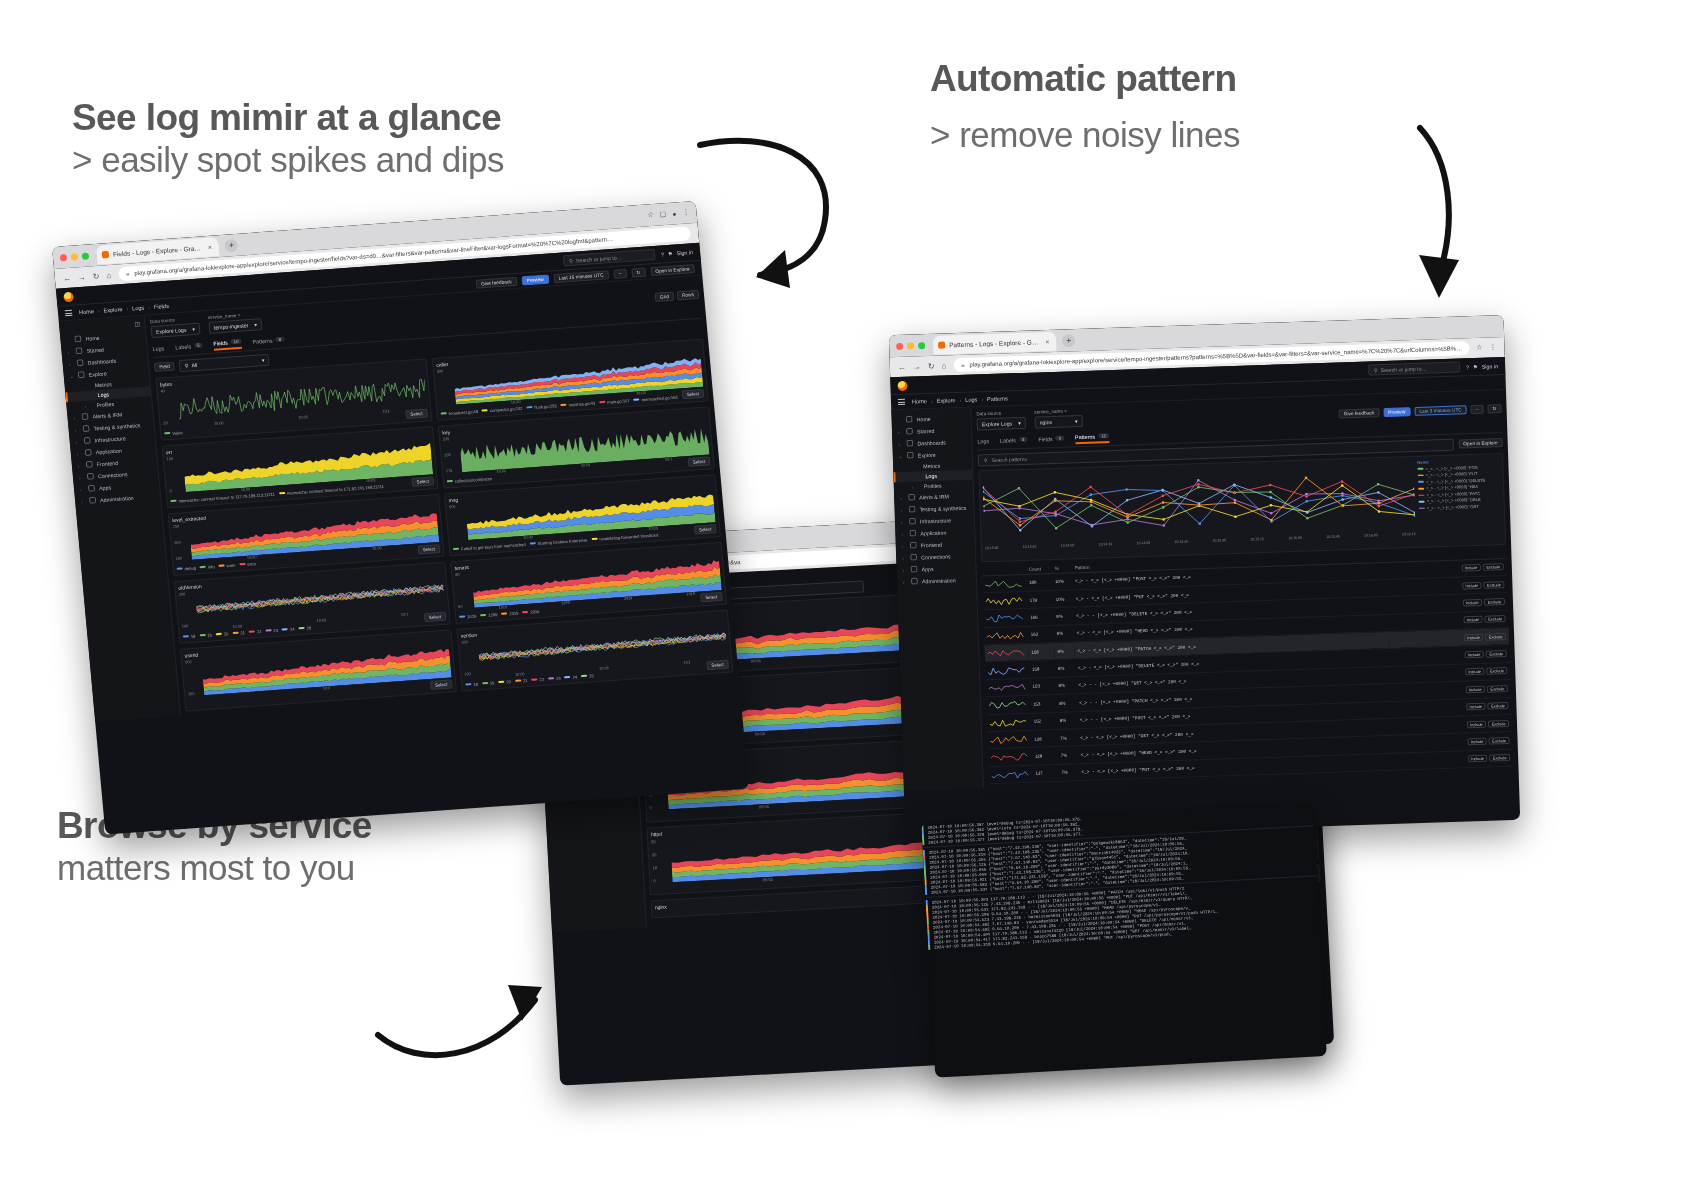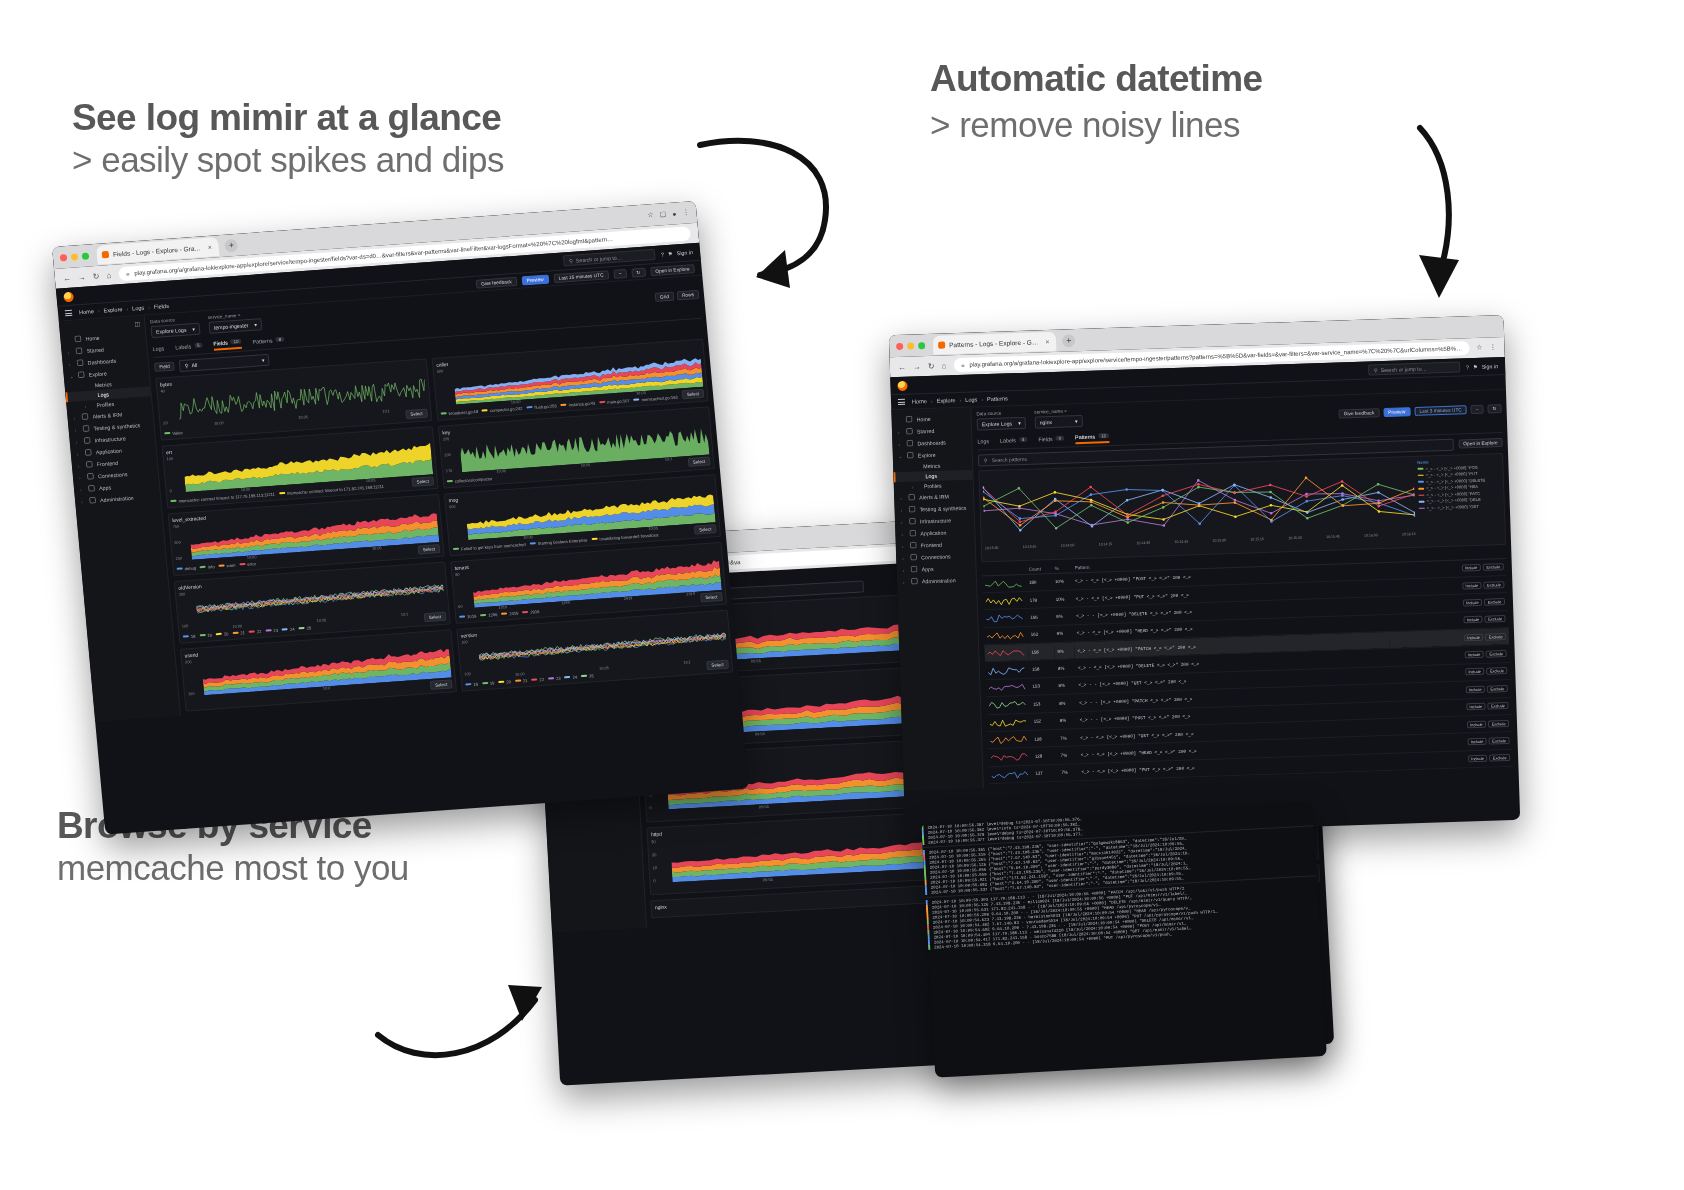--- a/index.html
+++ b/index.html
@@ -160,27 +160,27 @@
 </style>
 </head>
 <body>
 
 <div class="callout" id="callout-1">
   <div class="hl">See log mimir at a glance</div>
   <div class="sub">&gt; easily spot spikes and dips</div>
 </div>
 
 <div class="callout" id="callout-2">
-  <div class="hl">Automatic datetime</div>
-  <div class="sub" style="margin-top:4px">&gt; remove noisy lines</div>
+  <div class="hl">Automatic pattern</div>
+  <div class="sub" style="margin-top:14px">&gt; remove noisy lines</div>
 </div>
 
 <div class="callout" id="callout-3">
   <div class="hl">Browse by service</div>
-  <div class="sub">memcache most to you</div>
+  <div class="sub">matters most to you</div>
 </div>
 
 <svg class="arrow" style="left:690px; top:120px;" width="170" height="185" viewBox="0 0 170 185">
   <path d="M10 25 C 80 10, 145 35, 135 100 C 130 135, 105 150, 70 155" fill="none" stroke="#111" stroke-width="6" stroke-linecap="round"></path>
   <path d="M95 130 L66 157 L100 168 Z" fill="#111"></path>
 </svg>
 <svg class="arrow" style="left:1395px; top:120px;" width="80" height="200" viewBox="0 0 80 200">
   <path d="M25 8 C 55 40, 62 100, 44 155" fill="none" stroke="#111" stroke-width="6" stroke-linecap="round"></path>
   <path d="M24 135 L44 178 L64 140 Z" fill="#111"></path>
 </svg>

